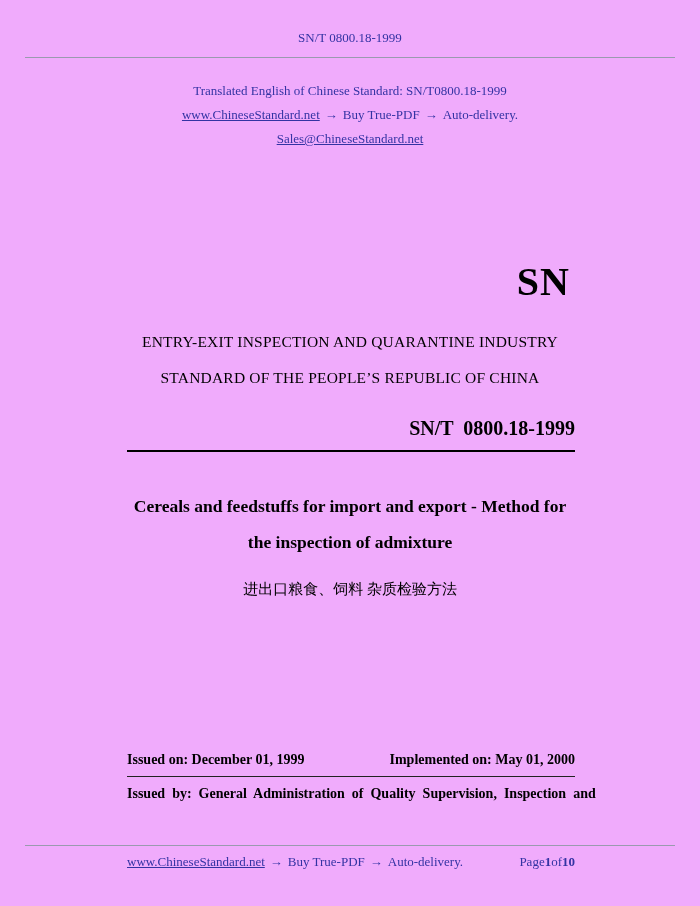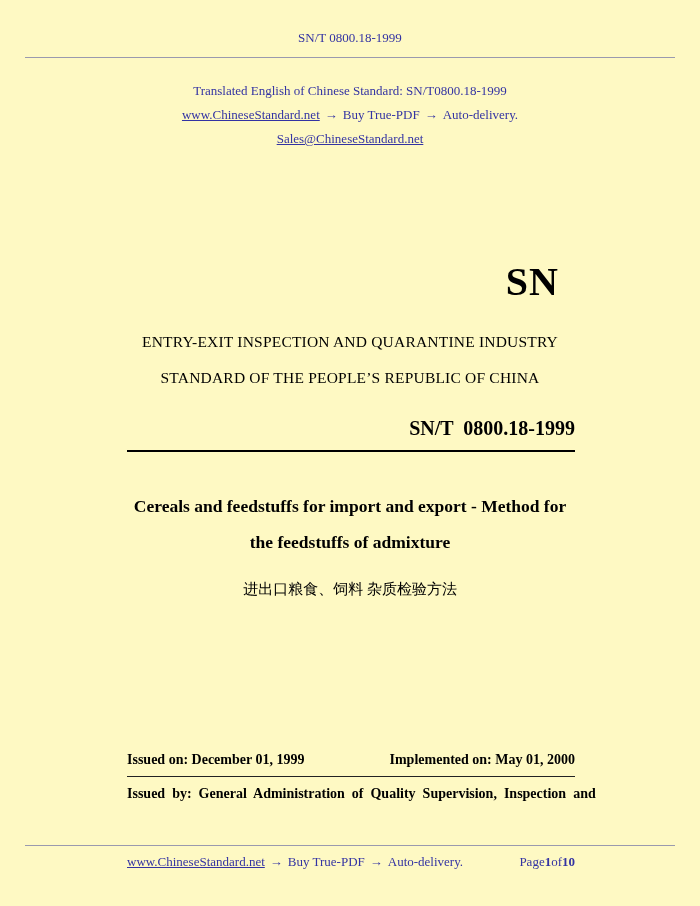--- a/index.html
+++ b/index.html
@@ -1,21 +1,21 @@
 <!DOCTYPE html>
 <html><head>
 <meta charset="utf-8">
 <style>
   * { margin:0; padding:0; box-sizing:border-box; }
   html,body { background:#ffffff; }
   .page {
     position:relative;
     width:700px; height:906px;
     margin:0 auto;
-    background:#fef9c3;
+    background:#f0abfc;
     font-family:"Liberation Serif", serif;
     color:#000;
     overflow:hidden;
   }
   .blue { color:#3333A3; }
   .underline { text-decoration:underline; }
   .center { text-align:center; }
   .rule { position:absolute; border-top:1px solid #9a9aae; }
   .rule.dark { border-top:2px solid #000; }
   .rule.med { border-top:1px solid #222; }
@@ -23,21 +23,21 @@
   .doc-header { position:absolute; top:30px; left:0; width:100%; font-size:13px; }
   .rule-top { top:57px; left:25px; width:650px; }
 
   .promo-line { position:absolute; left:0; width:100%; font-size:13px; }
   .promo-1 { top:83px; }
   .promo-2 { top:107px; }
   .promo-3 { top:131px; }
   .arrow { margin:0 5px; }
 
   .sn-logo {
-    position:absolute; top:258px; right:141px;
+    position:absolute; top:258px; right:130px;
     font-size:40px; font-weight:bold; letter-spacing:1px;
   }
 
   .org-line { position:absolute; left:0; width:100%; font-size:15.5px; letter-spacing:0.2px; }
   .org-1 { top:333px; }
   .org-2 { top:369px; }
 
   .std-number {
     position:absolute; top:417px; right:125px;
     font-size:20px; font-weight:bold; white-space:pre;
@@ -93,21 +93,21 @@
 
   <div class="sn-logo">SN</div>
 
   <div class="org-line org-2 center">STANDARD OF THE PEOPLE’S REPUBLIC OF CHINA</div>
   <div class="org-line org-1 center">ENTRY-EXIT INSPECTION AND QUARANTINE INDUSTRY</div>
 
   <div class="std-number">SN/T  0800.18-1999</div>
   <div class="rule rule-mid dark"></div>
 
   <div class="title-line title-1 center">Cereals and feedstuffs for import and export - Method for</div>
-  <div class="title-line title-2 center">the feedstuffs of admixture</div>
+  <div class="title-line title-2 center">the inspection of admixture</div>
   <div class="title-zh">进出口粮食、饲料 杂质检验方法</div>
 
   <div class="dates-row">
     <span>Issued on: December 01, 1999</span>
     <span>Implemented on: May 01, 2000</span>
   </div>
   <div class="rule rule-dates med"></div>
 
   <div class="issuer">
     <div class="l1"><span>Issued  by:</span><span>  General  Administration  of  Quality  Supervision,  Inspection  and</span></div>

